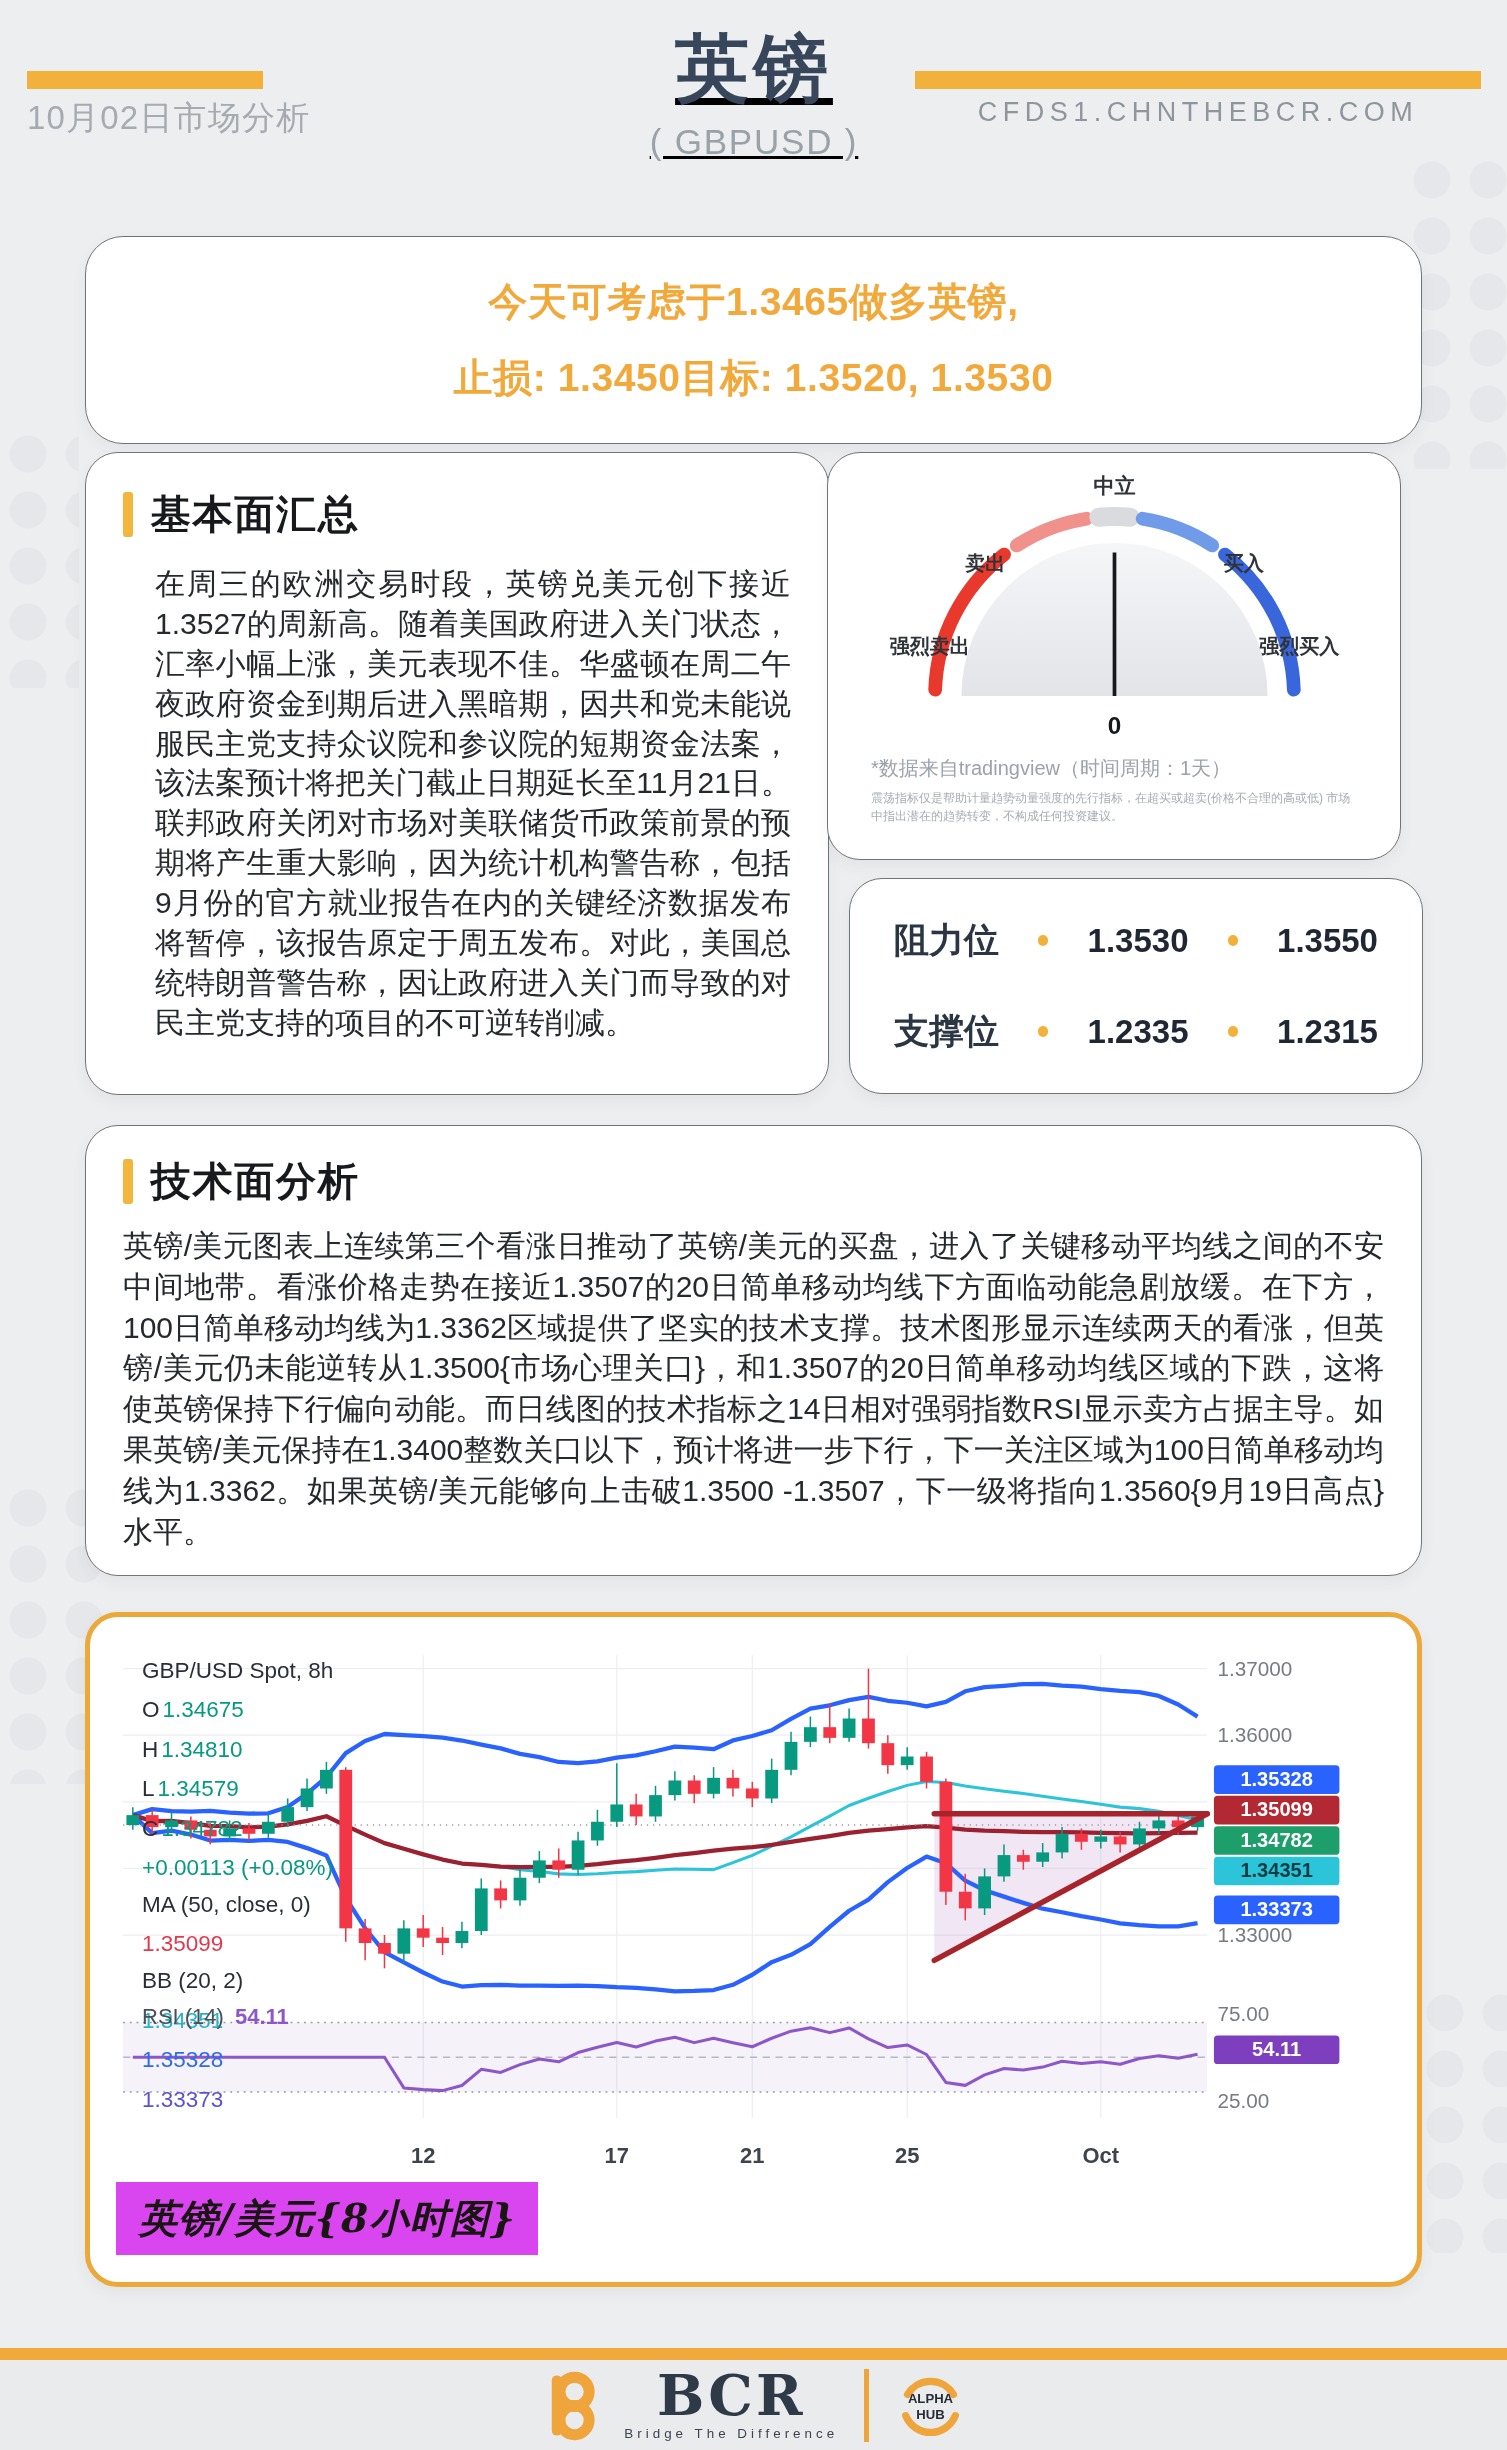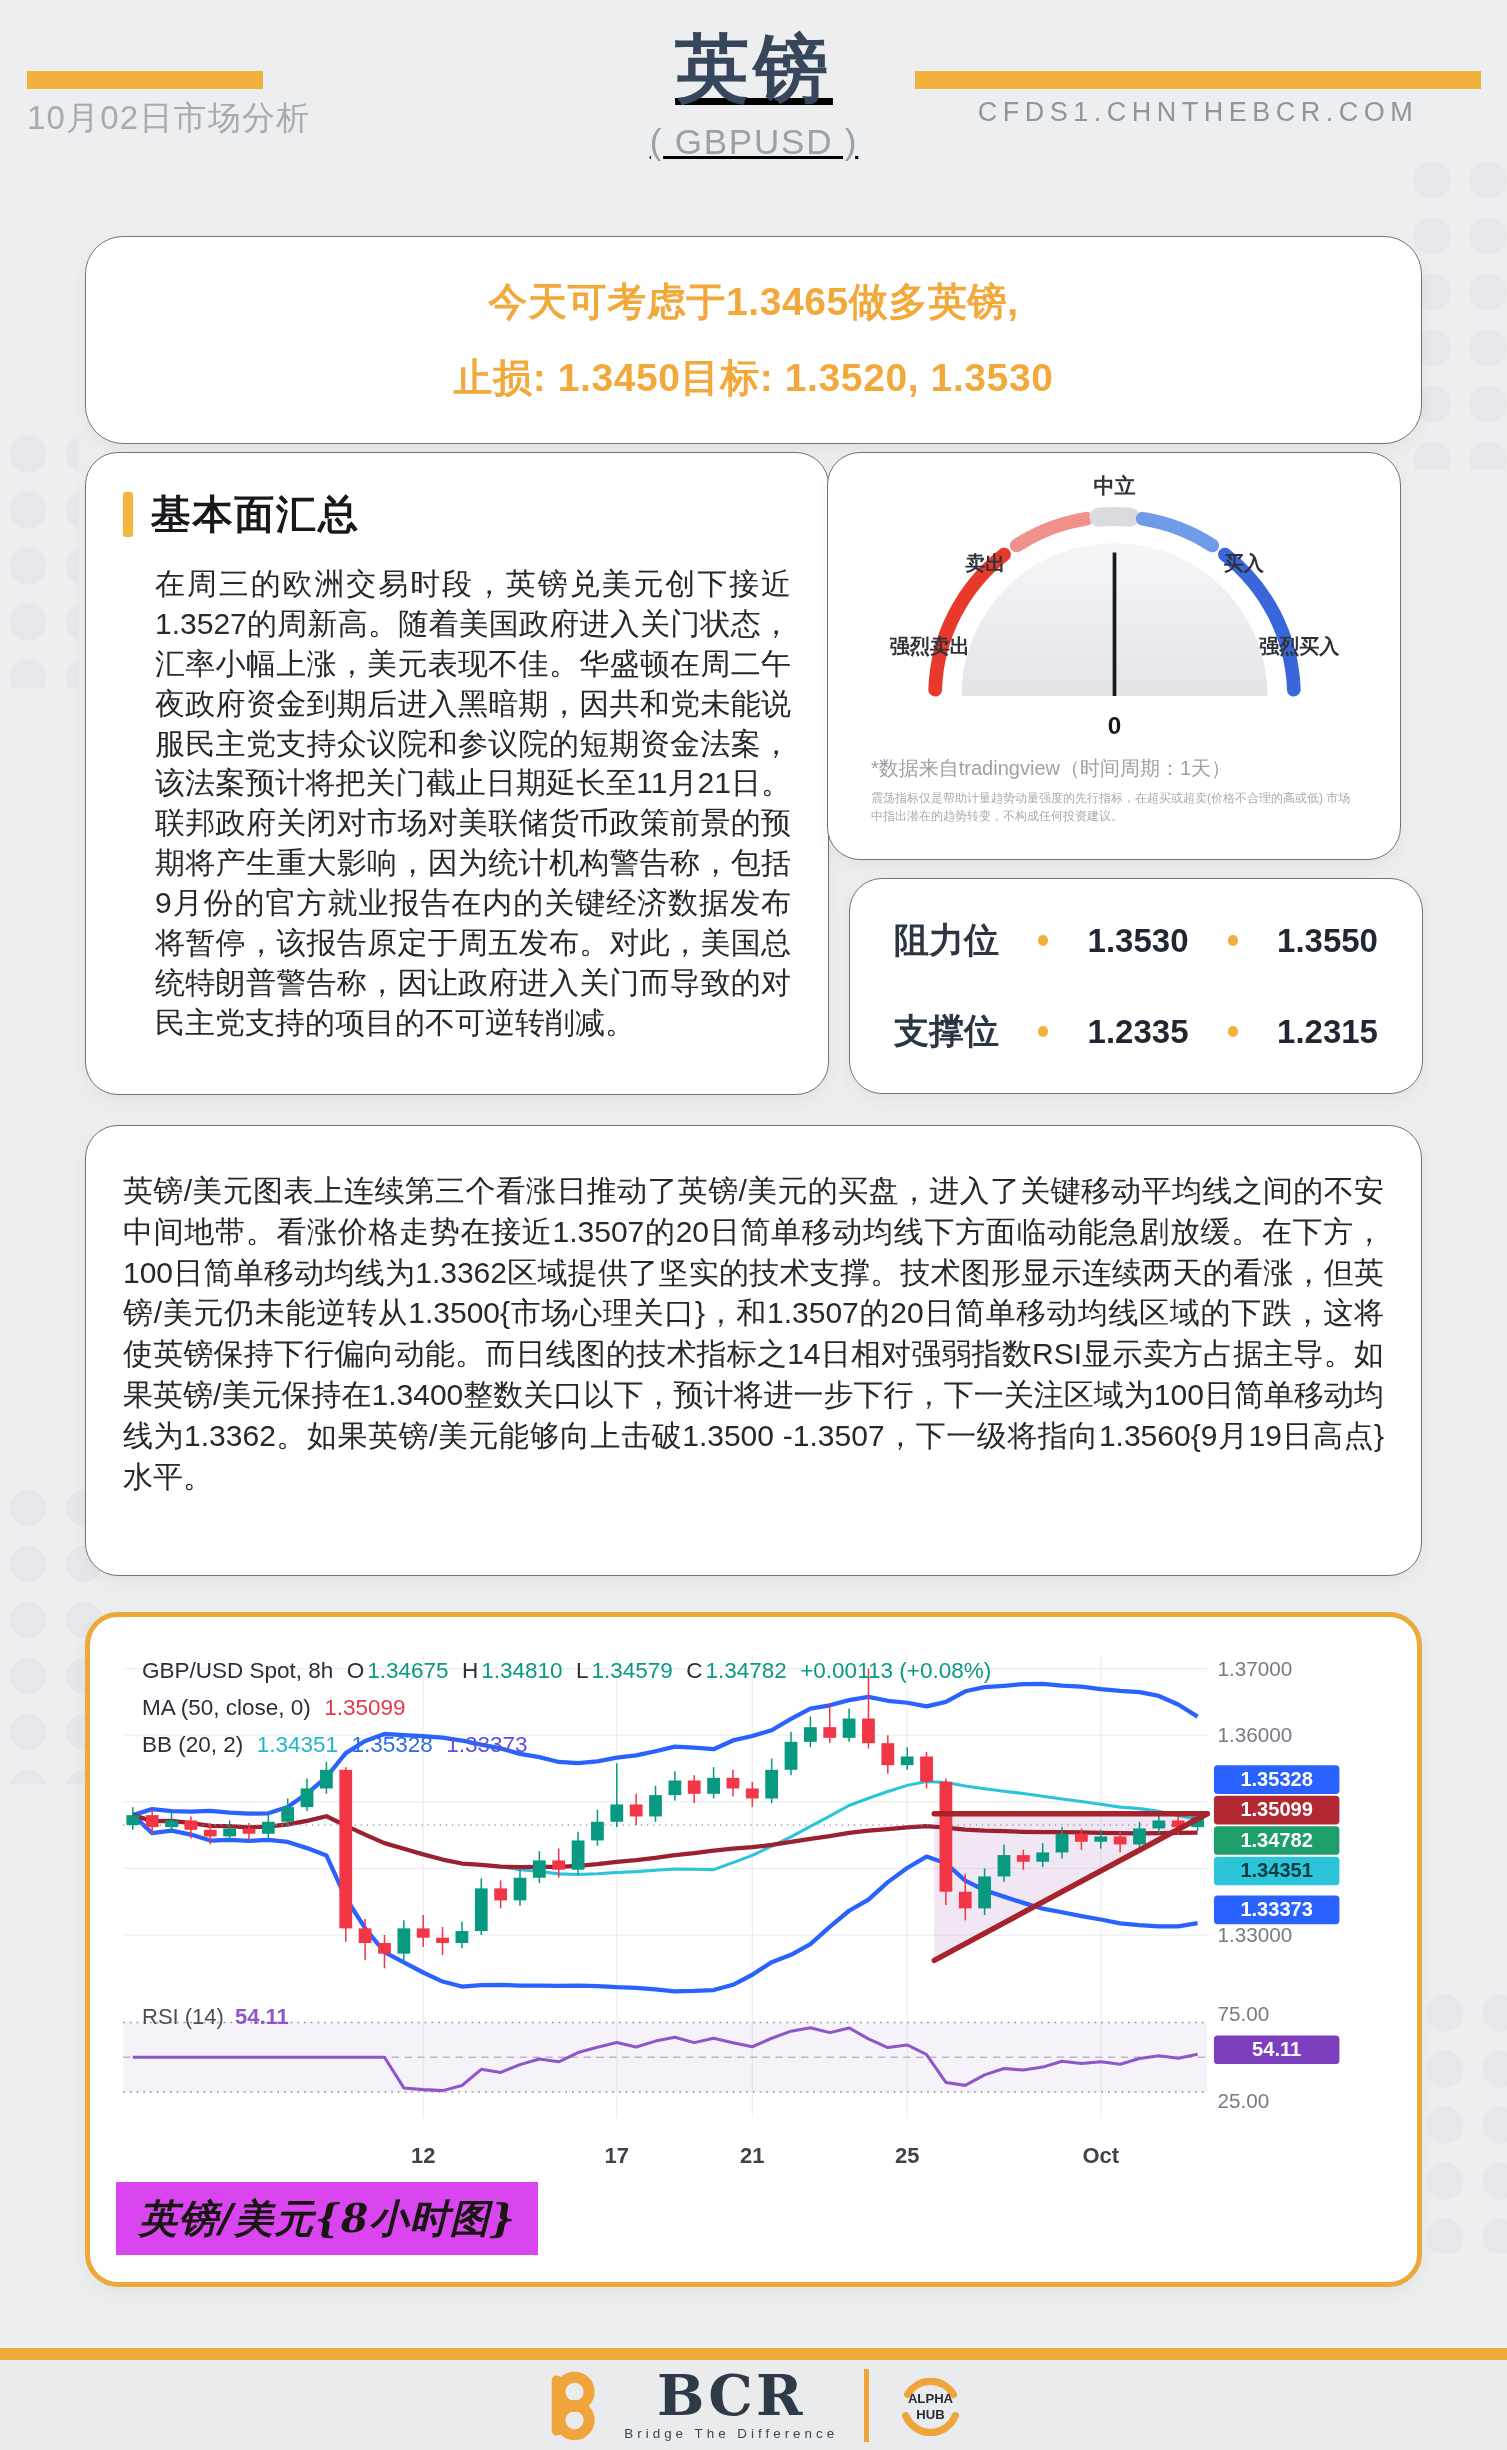--- a/index.html
+++ b/index.html
@@ -57,21 +57,21 @@
 
   .tech { left:85px; top:1125px; width:1337px; height:451px; padding:28px 37px 0; }
   .tech .body-p { margin-top:17px; line-height:1.36; }
 
   
   .chartc { left:85px; top:1612px; width:1337px; height:675px; border:5.5px solid #EBA83B;
             padding:23px 24px 0; }
   .chart-wrap { position:relative; width:1279px; height:536px; }
   .legend { position:absolute; left:28px; top:18px; display:flex; flex-direction:column; gap:11px;
             font-size:22.5px; font-weight:500; color:#2A2E39; }
-  .lg-row { display:flex; gap:13.4px; align-items:baseline; }
+  .lg-row { display:flex; gap:13.4px; align-items:baseline;flex-direction:column; }
   .pair { display:flex; gap:3px; }
   .lg-k { color:#2A2E39; } .lg-g { color:#089981; } .lg-r { color:#E0394E; }
   .lg-c1 { color:#22B5C8; } .lg-c2 { color:#2E6BE6; } .lg-c3 { color:#5B51D8; }
   .rsi-label { position:absolute; left:28px; top:364px; display:flex; gap:11px; font-size:22px;
                font-weight:500; color:#4A4E57; }
   .lg-p { color:#8E57C9; font-weight:700; }
   .chart-caption { display:inline-block; margin-top:6px; margin-left:2.4px; background:#d946ef;
                    color:#181512; font-family:"DejaVu Serif","Liberation Serif",serif; font-style:italic;
                    font-weight:700; font-size:39px; padding:9.7px 22px; letter-spacing:1.2px; }
 
@@ -154,20 +154,24 @@
     <div class="lvl-row">
       <span class="lvl-label">支撑位</span>
       <span class="lvl-dot"></span>
       <span class="lvl-val">1.2335</span>
       <span class="lvl-dot"></span>
       <span class="lvl-val">1.2315</span>
     </div>
   </div>
 
   <div class="card tech">
+    <div class="sec-head">
+      <div class="marker"></div>
+      <h2>技术面分析</h2>
+    </div>
     <p class="body-p">英镑/美元图表上连续第三个看涨日推动了英镑/美元的买盘，进入了关键移动平均线之间的不安中间地带。看涨价格走势在接近1.3507的20日简单移动均线下方面临动能急剧放缓。在下方，100日简单移动均线为1.3362区域提供了坚实的技术支撑。技术图形显示连续两天的看涨，但英镑/美元仍未能逆转从1.3500{市场心理关口}，和1.3507的20日简单移动均线区域的下跌，这将使英镑保持下行偏向动能。而日线图的技术指标之14日相对强弱指数RSI显示卖方占据主导。如果英镑/美元保持在1.3400整数关口以下，预计将进一步下行，下一关注区域为100日简单移动均线为1.3362。如果英镑/美元能够向上击破1.3500  -1.3507，下一级将指向1.3560{9月19日高点}水平。</p>
   </div>
 
   <div class="card chartc">
     <div class="chart-wrap">
       <svg id="chart-svg" width="1279" height="536" viewBox="0 0 2100 880">
           <rect x="0" y="0" width="2100" height="880" fill="#FFFFFF"></rect>
           <line x1="507.6785714285714" y1="25" x2="507.6785714285714" y2="785" stroke="#EDEEF2" stroke-width="2"></line>
           <line x1="825.5357142857142" y1="25" x2="825.5357142857142" y2="785" stroke="#EDEEF2" stroke-width="2"></line>
           <line x1="1048.0357142857142" y1="25" x2="1048.0357142857142" y2="785" stroke="#EDEEF2" stroke-width="2"></line>

